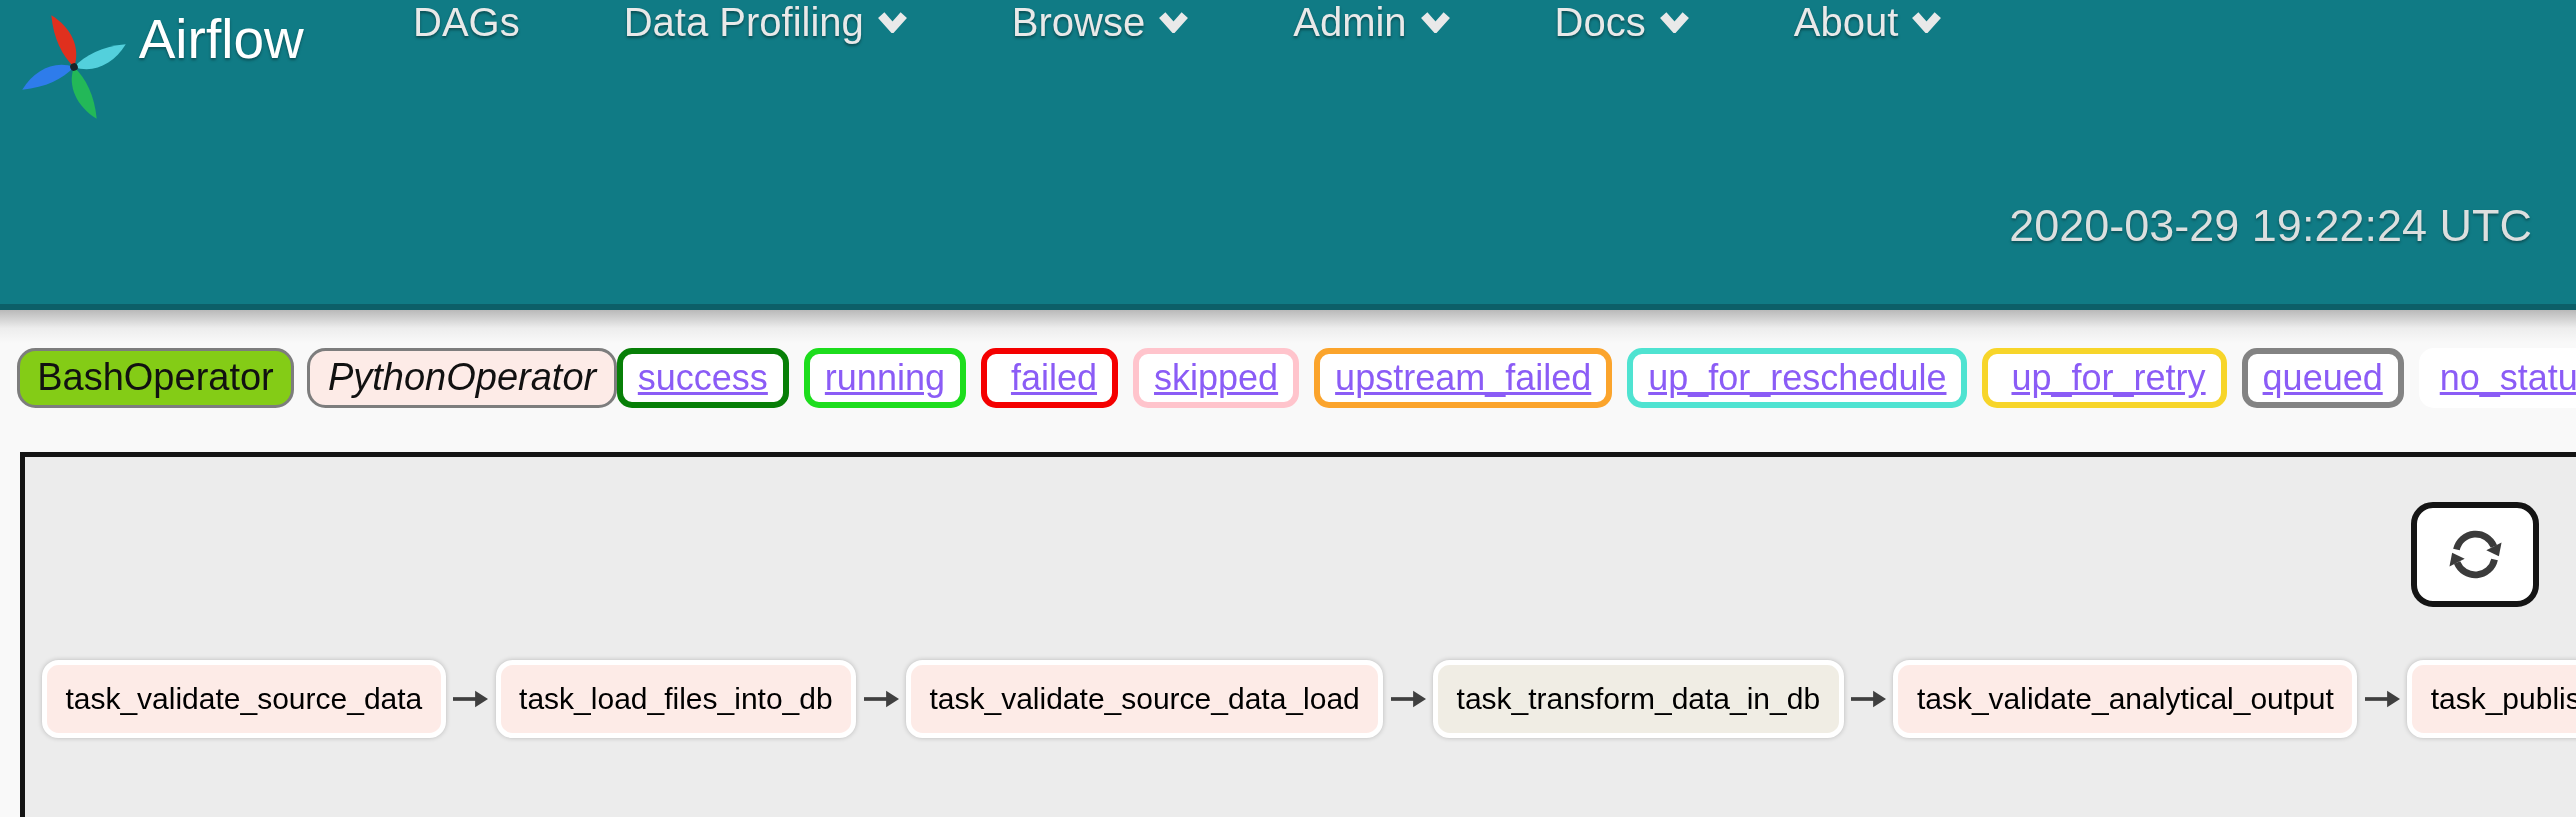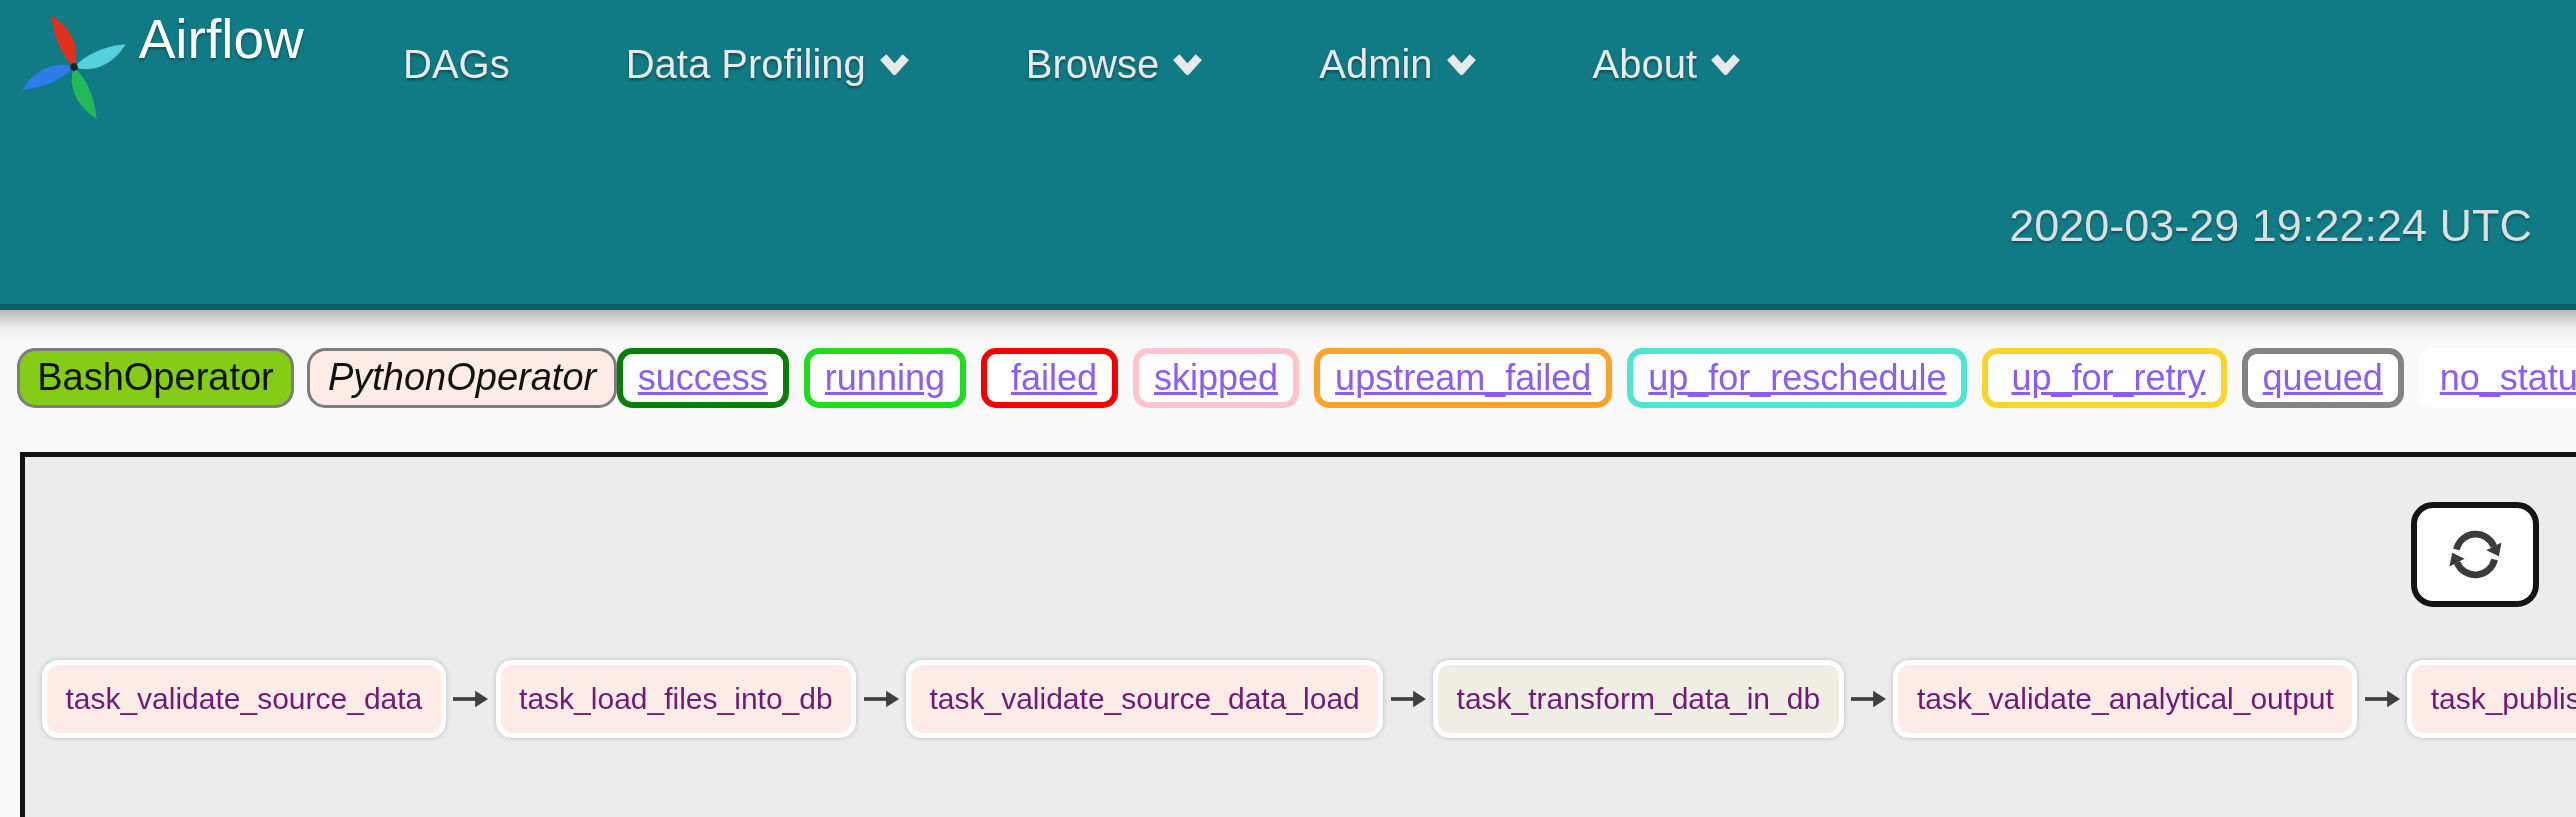--- a/index.html
+++ b/index.html
@@ -5,21 +5,21 @@
   * { margin:0; padding:0; box-sizing:border-box; }
   html,body { width:2576px; height:817px; overflow:hidden;
     font-family:"Liberation Sans", sans-serif; background:#f9f9f9; }
 
   
   .navbar { position:relative; height:310px; border-bottom:6.5px solid #0c5f68; }
   .brand { position:absolute; left:13px; top:7.4px; display:flex; align-items:flex-start; cursor:pointer; }
   .brand-logo { width:122px; height:120px; }
   .brand-text { color:#ffffff; font-size:55px; margin-left:3.7px;
     text-shadow:0 1.8px 2.8px rgba(0,0,0,0.35); }
-  .menu { position:absolute; left:351px; top:0; height:129px; display:flex; align-items:center;gap:12px; }
+  .menu { position:absolute; left:361px; top:0; height:129px; display:flex; align-items:flex-start; }
   .menu-item { display:flex; align-items:center; padding:0 52px; font-size:40px;
     color:#e9e9e9; text-shadow:0 1.8px 2.8px rgba(0,0,0,0.4); cursor:pointer; }
   .caret { width:31px; height:20.3px; margin-left:13px; }
   .clock { position:absolute; right:44px; top:200px; font-size:45px; color:#dcdfdf;
     text-shadow:0 1.8px 2.8px rgba(0,0,0,0.35); }
 
   
   .header-shadow { height:33px;
     background:linear-gradient(#b9b9b9 0%, #ededed 55%, #f9f9f9 100%); }
 
@@ -34,21 +34,21 @@
 
   
   .graph-panel { position:relative; margin-left:20.3px; margin-top:41px;
     width:calc(100% - 20.3px); height:388px;
     border:5.5px solid #141414; border-right:none; background:#ececec; }
   .refresh-btn { position:absolute; left:2386px; top:45px; width:128px; height:105px;
     background:#ffffff; border:6.5px solid #141414; border-radius:22px;
     display:flex; align-items:center; justify-content:center; cursor:pointer; }
   .refresh-btn svg { width:59px; height:59px; }
   .node-row { position:absolute; left:16.6px; top:203px; display:flex; align-items:center; gap:7.4px; }
-  .task-node { height:78px; line-height:67px; font-size:30px; color:#701a75;
+  .task-node { height:78px; line-height:67px; font-size:30px; color:#000000;
     padding:0 18.5px; border:5.5px solid #ffffff; border-radius:16.6px;
     box-shadow:0 0 5.5px rgba(0,0,0,0.22); white-space:nowrap; cursor:pointer; }
   .edge-arrow { width:35px; height:24px; flex:0 0 auto; }
 </style>
 </head>
 <body>
 
 <header class="navbar" style="background-color: rgb(16, 123, 133); border-bottom-color: rgb(12, 95, 104);">
 
   <div class="brand">
@@ -75,20 +75,26 @@
         </svg>
     </div>
     <div class="menu-item">
       <span>Browse</span>
       <svg class="caret" viewBox="0 0 22 14">
           <path d="M3 2 L11 11 L19 2" fill="none" stroke="#e9e9e9" stroke-width="6"></path>
         </svg>
     </div>
     <div class="menu-item">
       <span>Admin</span>
+      <svg class="caret" viewBox="0 0 22 14">
+          <path d="M3 2 L11 11 L19 2" fill="none" stroke="#e9e9e9" stroke-width="6"></path>
+        </svg>
+    </div>
+    <div class="menu-item">
+      <span>Docs</span>
       <svg class="caret" viewBox="0 0 22 14">
           <path d="M3 2 L11 11 L19 2" fill="none" stroke="#e9e9e9" stroke-width="6"></path>
         </svg>
     </div>
     <div class="menu-item">
       <span>About</span>
       <svg class="caret" viewBox="0 0 22 14">
           <path d="M3 2 L11 11 L19 2" fill="none" stroke="#e9e9e9" stroke-width="6"></path>
         </svg>
     </div>

